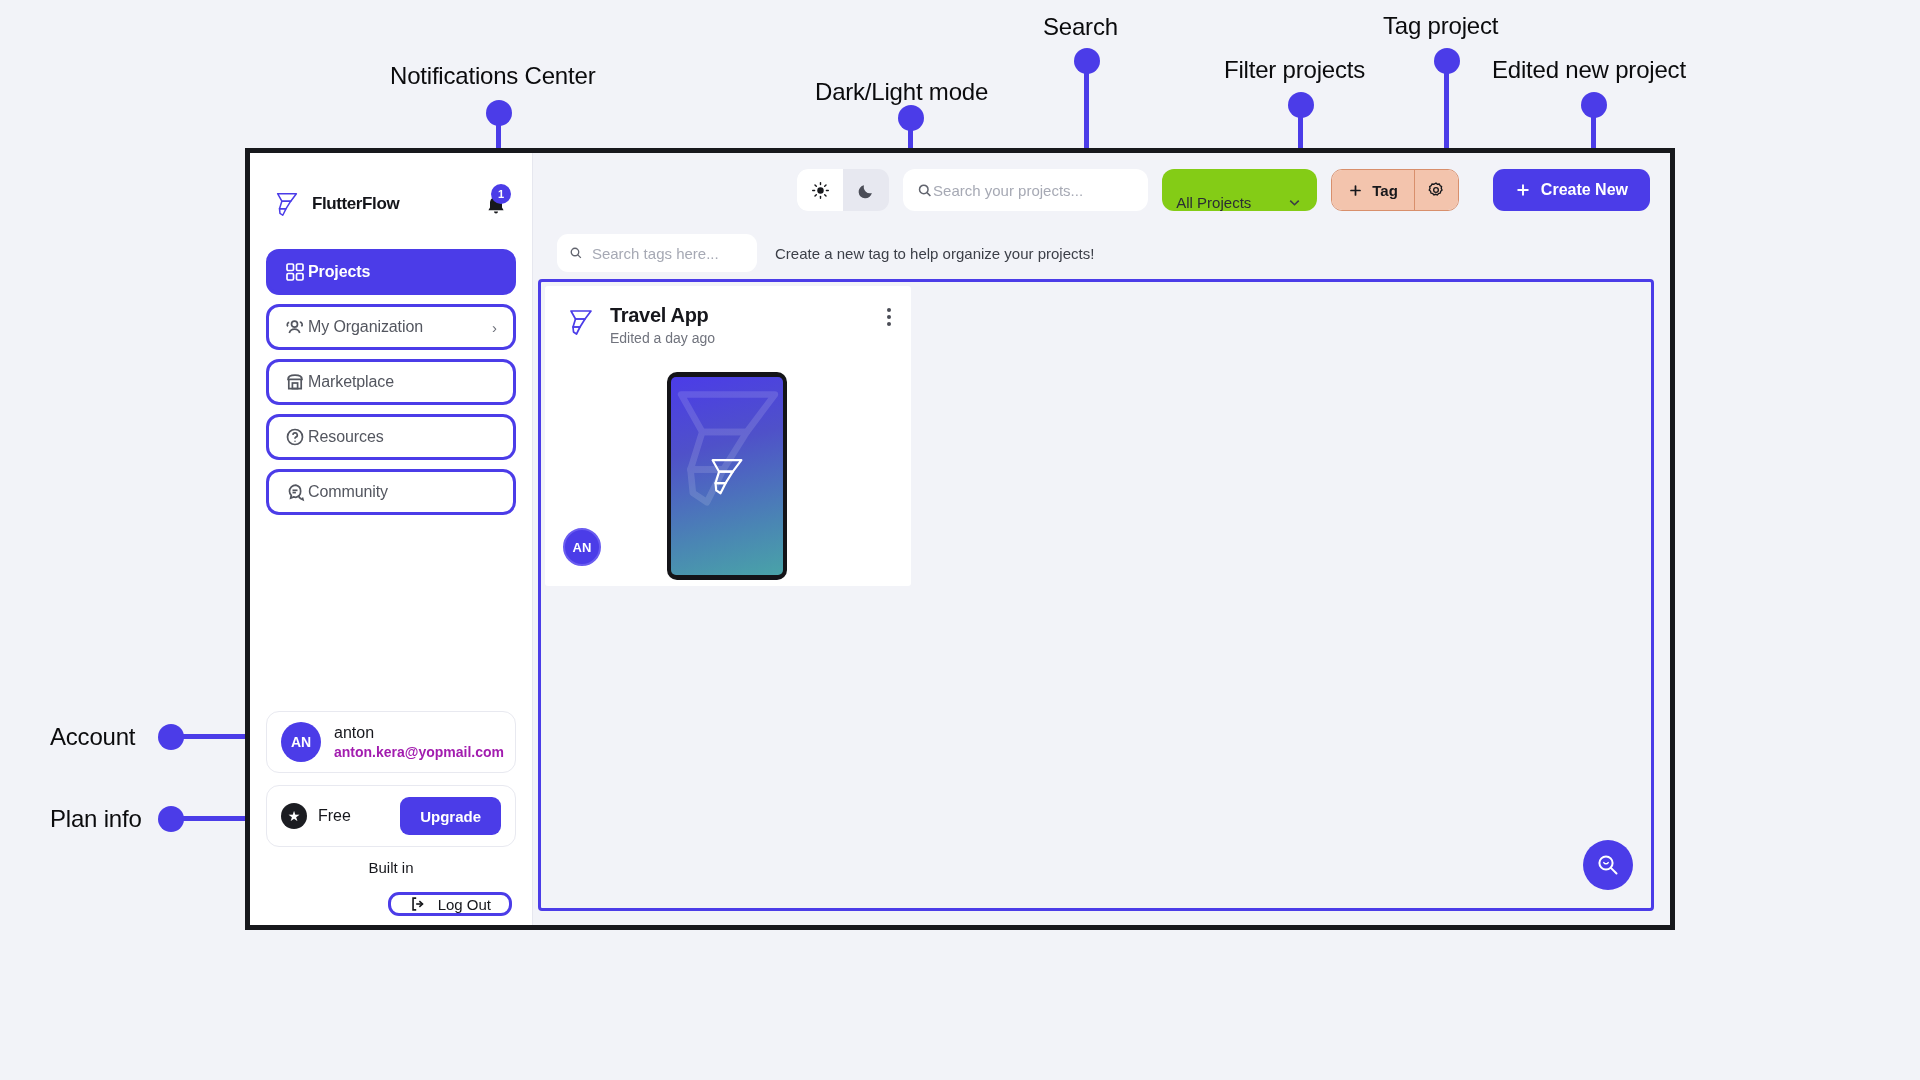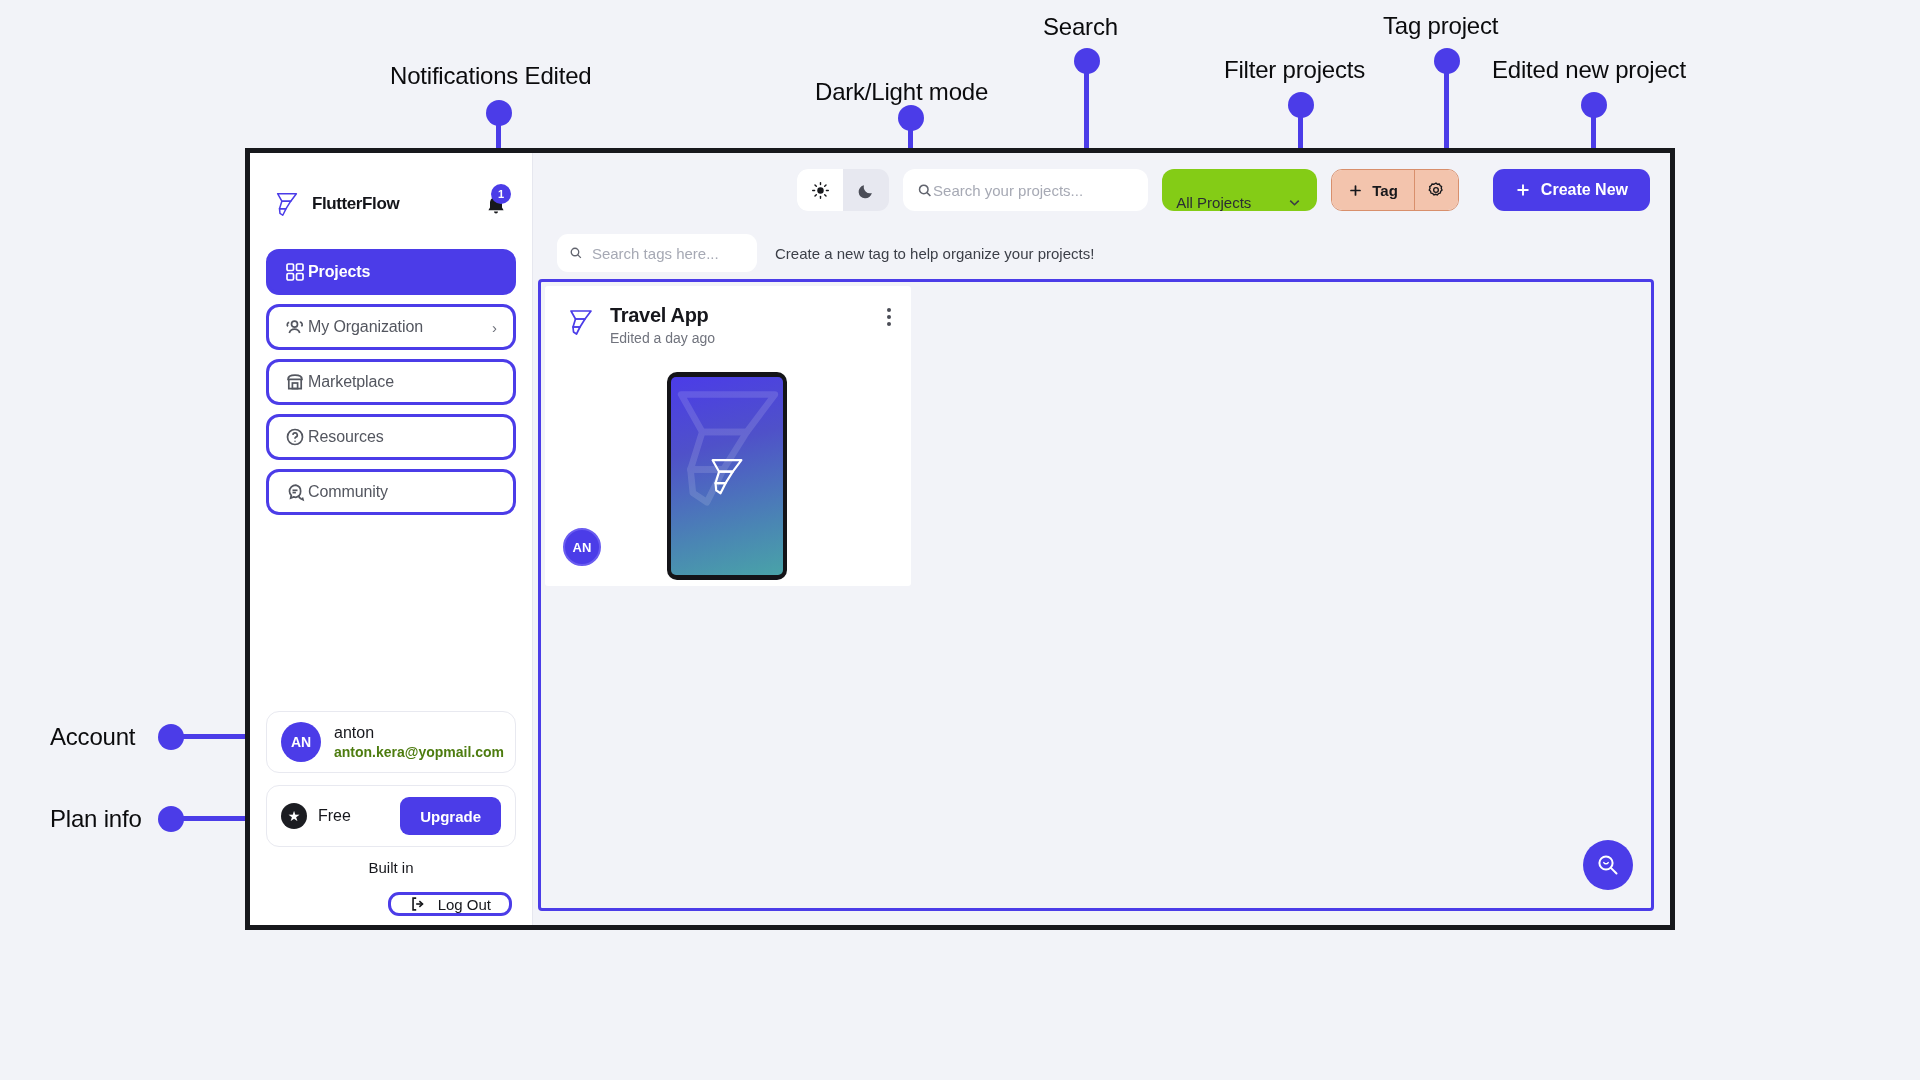--- a/index.html
+++ b/index.html
@@ -129,21 +129,21 @@
   .account-box { height: 62px; gap: 13px; }
   .avatar {
     width: 40px; height: 40px; border-radius: 50%;
     background: #4b3ce8;
     color: #fff;
     font-size: 14px; font-weight: 600;
     display: flex; align-items: center; justify-content: center;
     flex-shrink: 0;
   }
   .acct-name { font-size: 16px; color: #16171c; line-height: 1.35; }
-  .acct-mail { font-size: 14px; color: #4d7c0f; font-weight: 600; line-height: 1.35; }
+  .acct-mail { font-size: 14px; color: #a21caf; font-weight: 600; line-height: 1.35; }
 
   .plan-box { height: 62px; gap: 11px; }
   .plan-star {
     width: 26px; height: 26px; border-radius: 50%;
     background: #1c1d22; color: #fff;
     display: flex; align-items: center; justify-content: center;
     font-size: 14px;
     flex-shrink: 0;
   }
   .plan-label { font-size: 16px; color: #16171c; }
@@ -357,21 +357,21 @@
     display: flex; align-items: center; justify-content: center;
     cursor: pointer;
   }
 </style>
 </head>
 <body>
 
 <div id="root">
 
   <div>
-    <div class="anno-label" style="left:390px; top:62px;">Notifications Edited</div>
+    <div class="anno-label" style="left:390px; top:62px;">Notifications Center</div>
     <div class="anno-dot" style="left:486px; top:100px;"></div>
     <div class="anno-line-v" style="left:496px; top:112px; height:100px;"></div>
   </div>
 
   <div>
     <div class="anno-label" style="left:815px; top:78px;">Dark/Light mode</div>
     <div class="anno-dot" style="left:898px; top:105px;"></div>
     <div class="anno-line-v" style="left:908px; top:117px; height:73px;"></div>
   </div>
 

